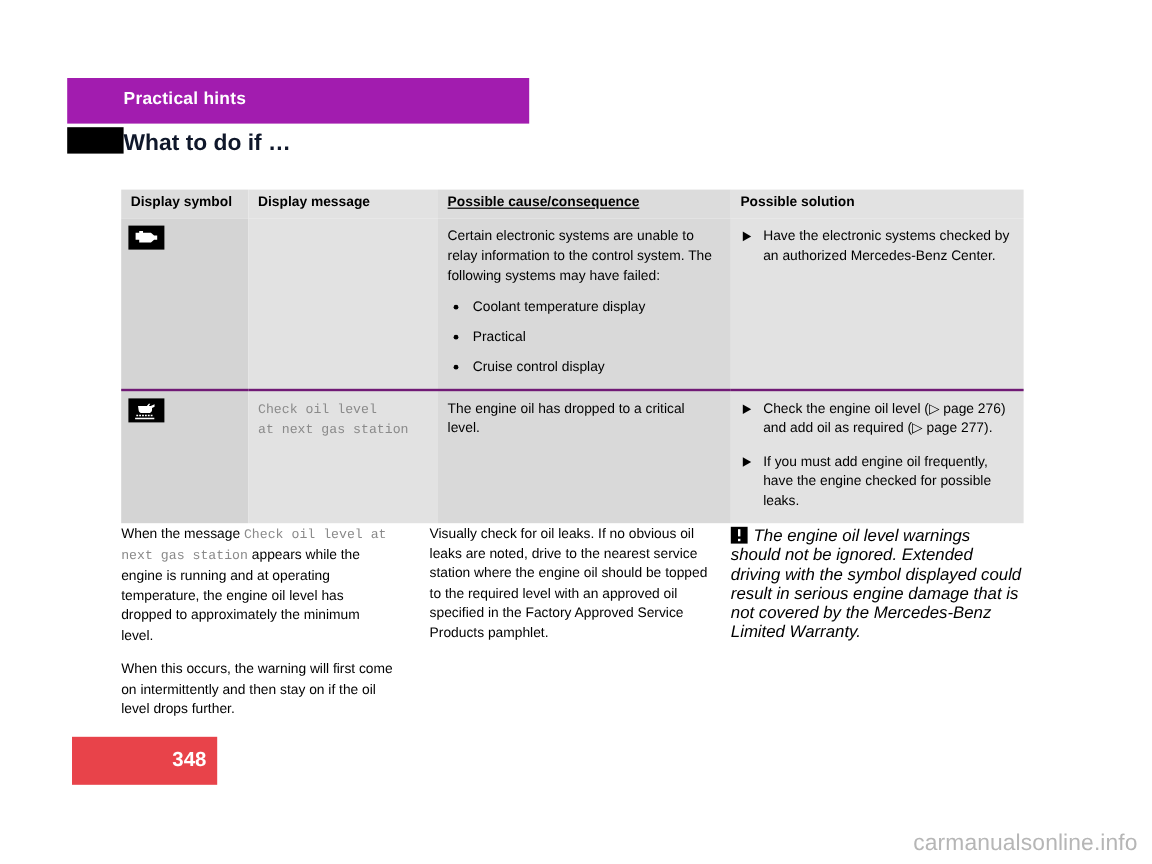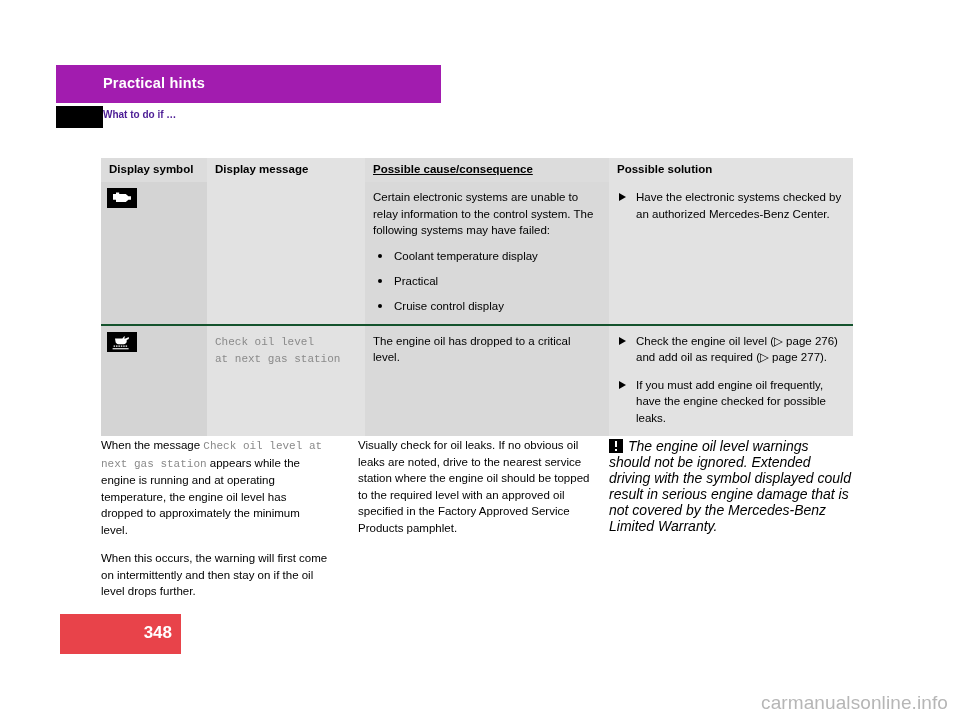--- a/index.html
+++ b/index.html
@@ -47,23 +47,23 @@
     left: 0;
     top: 0;
     width: 47px;
     height: 22px;
     background: #000000;
   }
   .section-row .section-title {
     position: absolute;
     left: 47px;
     top: 3px;
-    font-size: 10px;
+    font-size: 19px;
     font-weight: bold;
-    color: #4c1d95;
+    color: #0f172a;
   }
 
   
   .hint-table {
     position: absolute;
     left: 101px;
     top: 158px;
     width: 752px;
     border-collapse: collapse;
     table-layout: fixed;
@@ -91,21 +91,21 @@
   .hint-table tbody td {
     font-size: 11.5px;
     line-height: 16.5px;
     padding: 7px 10px 10px 8px;
   }
   .hint-table tbody td.c1 { background: #d4d4d4; padding-left: 6px; padding-top: 6px; }
   .hint-table tbody td.c2 { background: #e2e2e2; }
   .hint-table tbody td.c3 { background: #d9d9d9; }
   .hint-table tbody td.c4 { background: #e2e2e2; }
 
-  tbody tr.row-sep td { border-top: 2px solid #14532d; }
+  tbody tr.row-sep td { border-top: 2px solid #701a75; }
 
   .col-w1 { width: 106px; }
   .col-w2 { width: 158px; }
   .col-w3 { width: 244px; }
   .col-w4 { width: 244px; }
 
   
   .symbol-tile {
     width: 30px;
     height: 20px;

